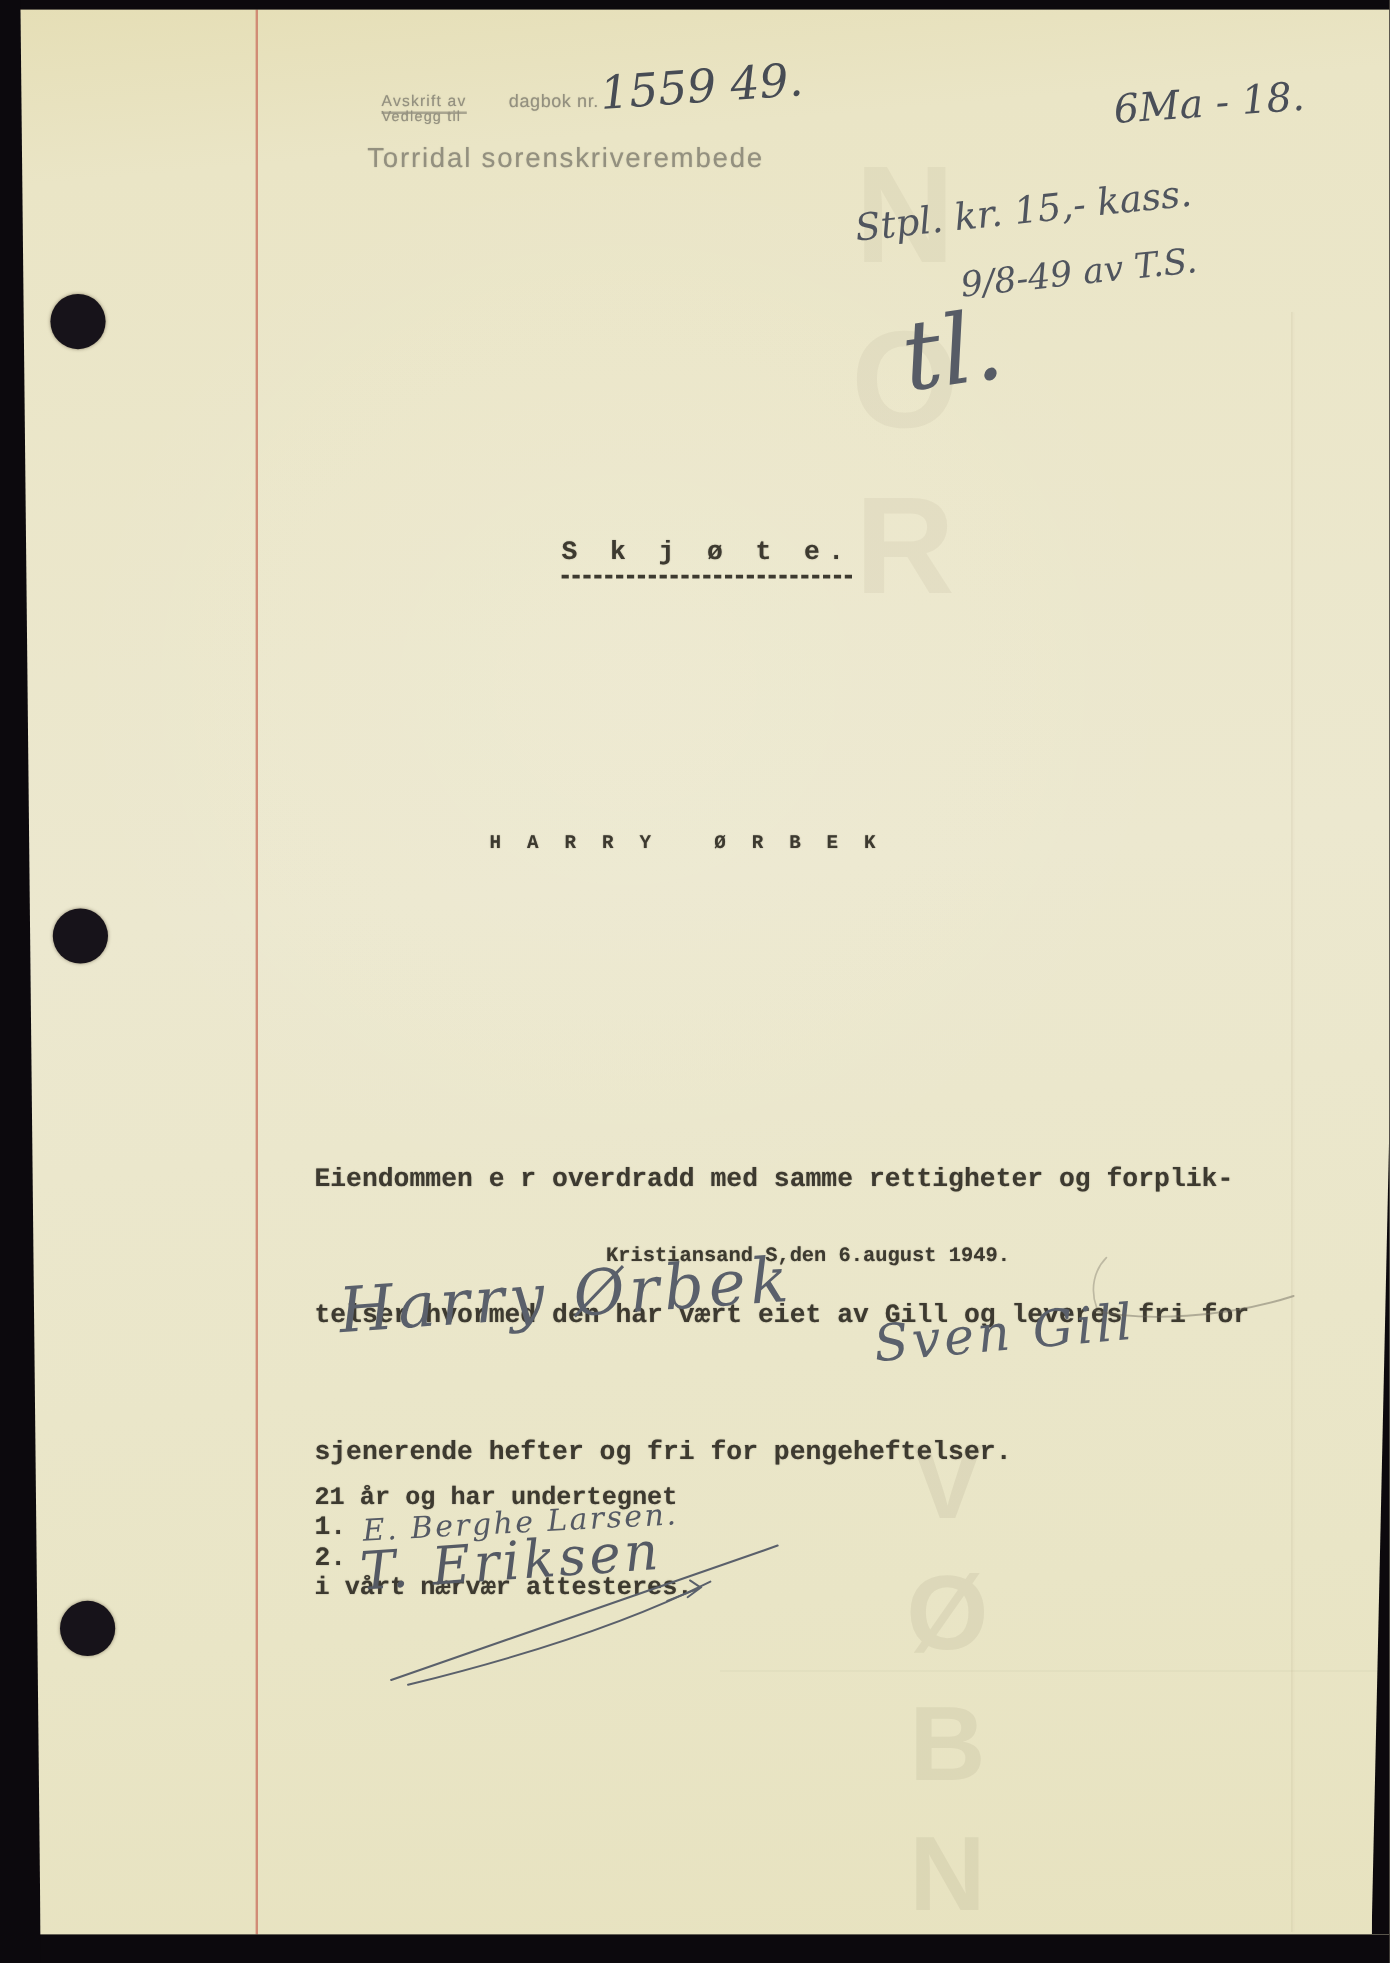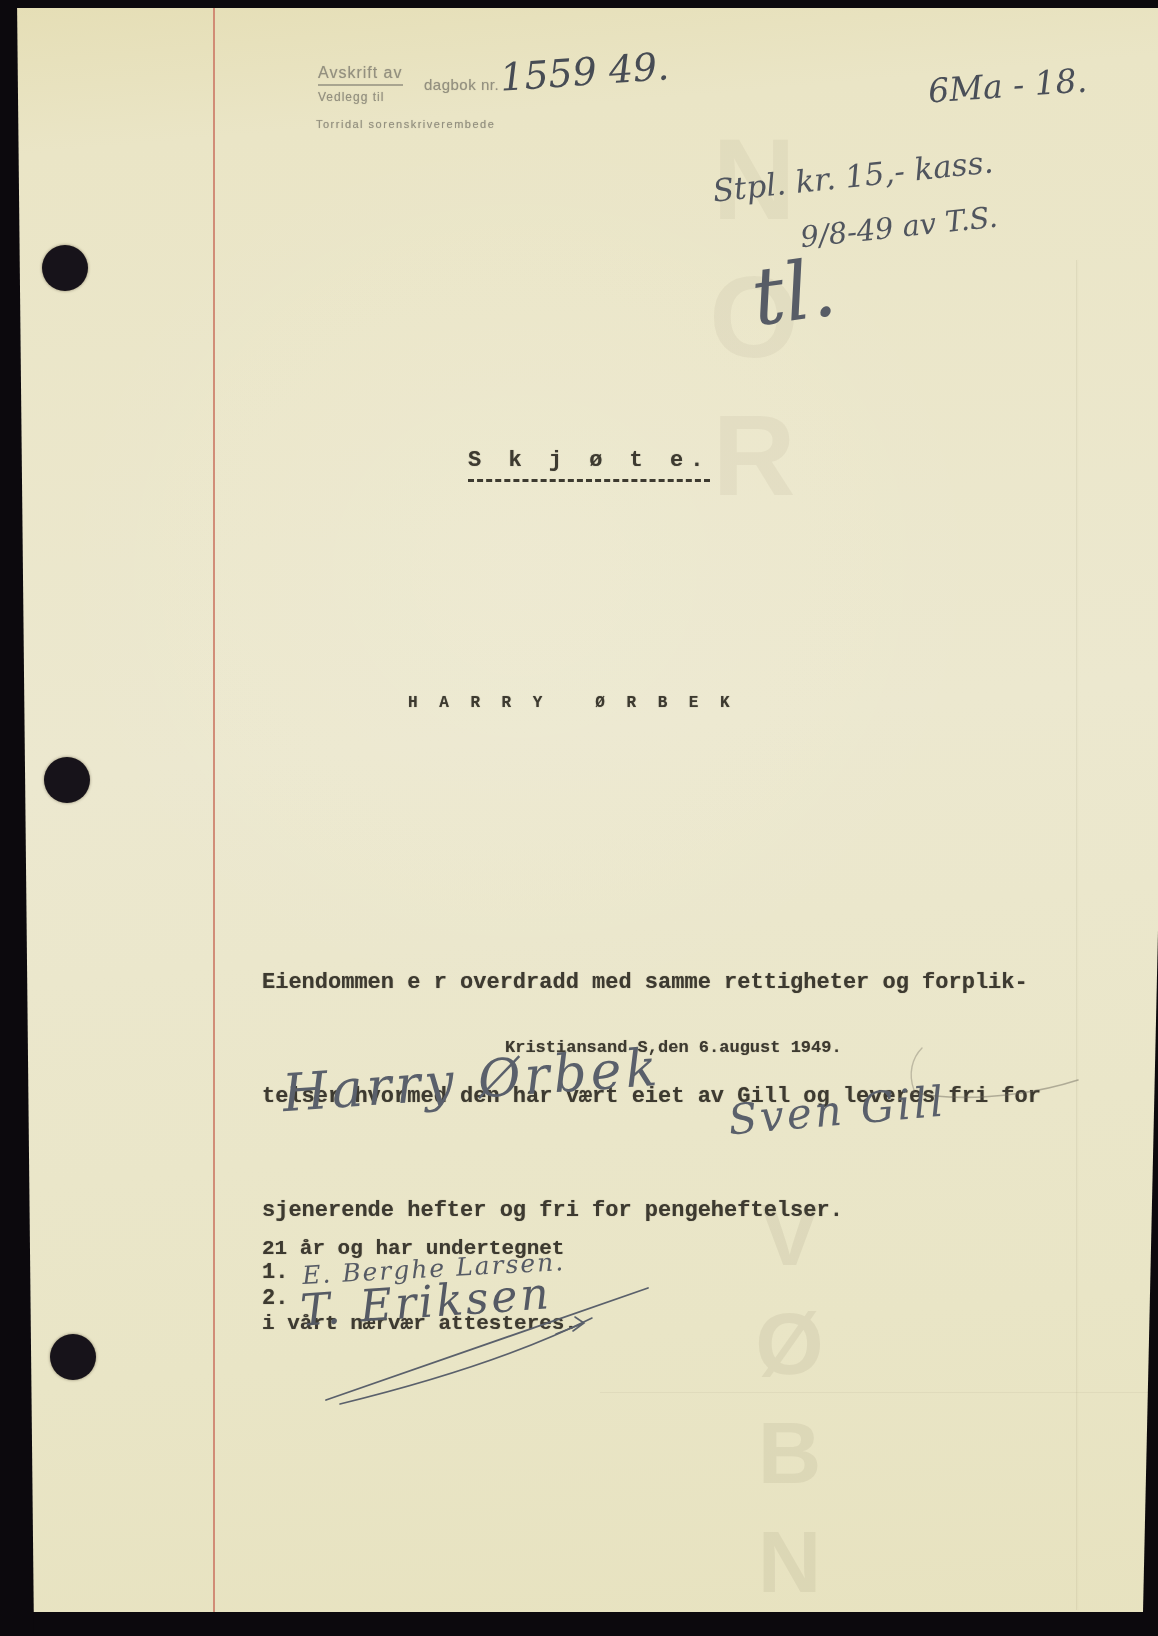--- a/index.html
+++ b/index.html
@@ -33,24 +33,24 @@
     background:rgba(110,100,70,0.09);box-shadow:1px 0 2px rgba(110,100,70,0.05);}
   .crease-h{position:absolute;left:600px;top:1392px;width:558px;height:1px;
     background:rgba(110,100,70,0.07);}
   .ghost{position:absolute;writing-mode:vertical-rl;text-orientation:upright;
     font-weight:bold;letter-spacing:10px;pointer-events:none;}
   #ghost-upper{left:688px;top:115px;font-size:115px;color:rgba(128,120,88,0.08);}
   #ghost-lower{left:738px;top:1185px;font-size:88px;color:rgba(128,120,88,0.11);}
   
   .stamp{position:absolute;color:#93907f;font-family:"Liberation Sans",sans-serif;
     text-shadow:0 0 1px rgba(147,144,127,0.6);}
-  #stamp-copy{left:318px;top:64px;font-size:16px;letter-spacing:1px;
+  #stamp-copy{left:318px;top:76px;font-size:13px;letter-spacing:1px;
     border-bottom:2px solid rgba(147,144,127,0.75);padding-bottom:2px;}
   #stamp-attach{left:318px;top:90px;font-size:12px;letter-spacing:1px;}
-  #stamp-office{left:316px;top:118px;font-size:11px;letter-spacing:1.5px;}
+  #stamp-office{left:306px;top:118px;font-size:23px;letter-spacing:1.5px;}
   #dagbok-label{left:424px;top:76px;font-size:15px;letter-spacing:0.5px;text-align:center;}
   
   .hand{position:absolute;font-family:"DejaVu Serif",serif;font-style:italic;
     color:#474c54;white-space:pre;}
   #dagbok-number{left:500px;top:50px;font-size:38px;transform:rotate(-4deg);}
   #archive-ref{left:928px;top:66px;font-size:33px;transform:rotate(-4deg);color:#4a4f58;}
   #fee-line1{left:712px;top:158px;font-size:31px;transform:rotate(-6deg);color:#50555e;}
   #fee-line2{left:800px;top:210px;font-size:29px;transform:rotate(-6deg);color:#50555e;}
   #paraph{left:752px;top:246px;font-size:80px;transform:rotate(-8deg);color:#575c66;}
   .sig{position:absolute;font-family:"DejaVu Serif",serif;font-style:italic;

